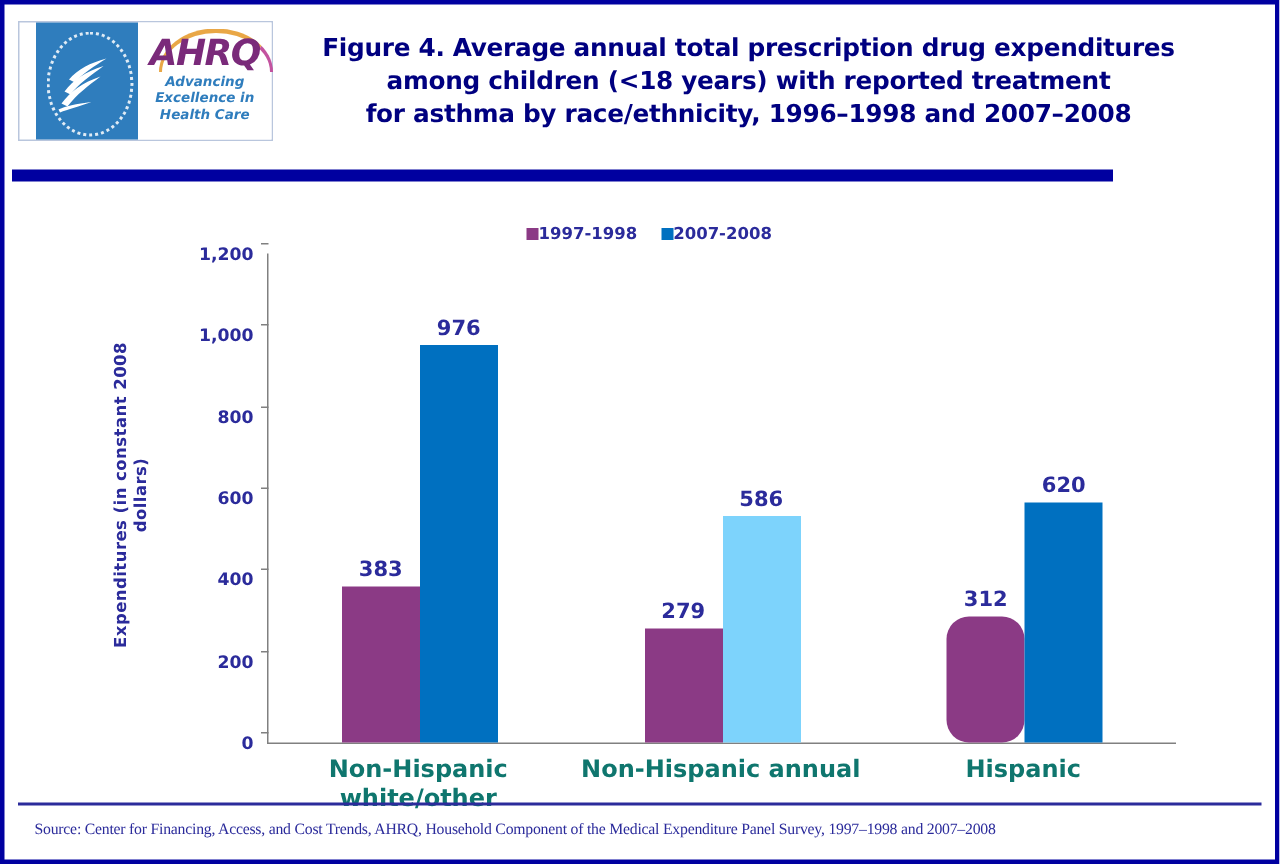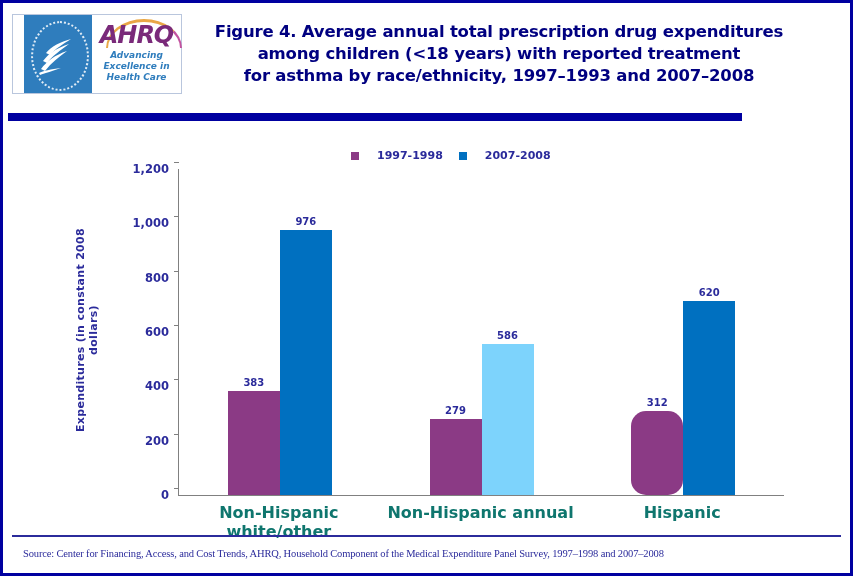--- a/index.html
+++ b/index.html
@@ -125,21 +125,21 @@
   #legend {
     position: absolute;
     left: 348px; top: 22px;
     display: flex;
     gap: 16px;
     align-items: center;
   }
   .legend-item {
     display: flex;
     align-items: center;
-    gap: 18px;
+    gap: 0;
   }
   .legend-swatch {
     width: 8px; height: 8px;
     display: inline-block;
   }
   .legend-label {
     font-family: "DejaVu Sans", sans-serif;
     font-weight: bold;
     font-size: 11px;
     color: #2b2b9b;
@@ -216,21 +216,21 @@
     width: 52px;
   }
   .bar-value {
     position: absolute;
     bottom: 100%;
     left: 50%;
     transform: translateX(-50%);
     margin-bottom: 3px;
     font-family: "DejaVu Sans", sans-serif;
     font-weight: bold;
-    font-size: 10px;
+    font-size: 14px;
     color: #2b2b9b;
     white-space: nowrap;
   }
   #xlabels {
     position: absolute;
     left: 175px; top: 376px;
     width: 605px;
     display: flex;
   }
   .xlabel {
@@ -284,21 +284,21 @@
           <div>Advancing</div>
           <div>Excellence in</div>
           <div>Health Care</div>
         </div>
       </div>
     </div>
 
     <div id="figure-title">
       <div>Figure 4. Average annual total prescription drug expenditures</div>
       <div>among children (&lt;18 years) with reported treatment</div>
-      <div>for asthma by race/ethnicity, 1997–1993 and 2007–2008</div>
+      <div>for asthma by race/ethnicity, 1996–1998 and 2007–2008</div>
     </div>
 
     <div id="header-rule"></div>
   </div>
 
   <div id="chart-area">
     <div id="legend">
         <div class="legend-item">
           <span class="legend-swatch" style="background: rgb(139, 58, 133);"></span>
           <span class="legend-label">1997-1998</span>
@@ -340,21 +340,21 @@
             </div>
           </div>
           <div class="group">
             <div style="display: flex; align-items: flex-end;">
               <div class="bar-wrap">
                 <div class="bar" style="background: rgb(139, 58, 133); height: 84px; border-radius: 15px;">
                   <div class="bar-value">312</div>
                 </div>
               </div>
               <div class="bar-wrap">
-                <div class="bar" style="background: rgb(0, 112, 192); height: 194px;">
+                <div class="bar" style="background: rgb(0, 112, 192); height: 160px;">
                   <div class="bar-value">620</div>
                 </div>
               </div>
             </div>
           </div>
         </div>
     <div class="ytick" style="top: 326px;">
           <span class="ylabel">0</span>
           <span class="tickmark"></span>
         </div>

